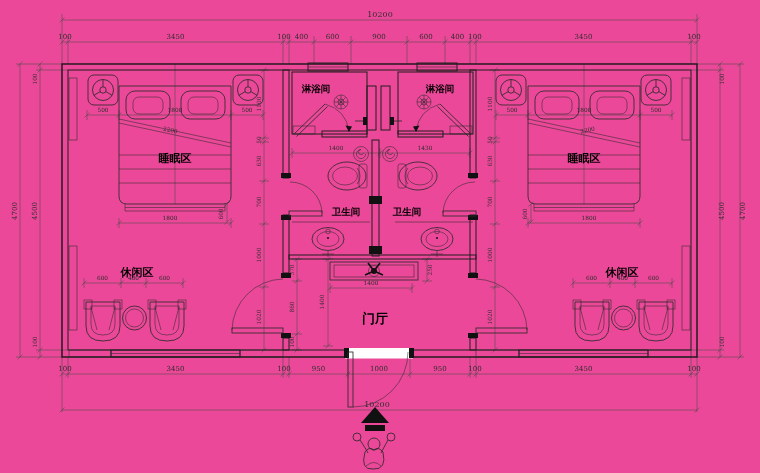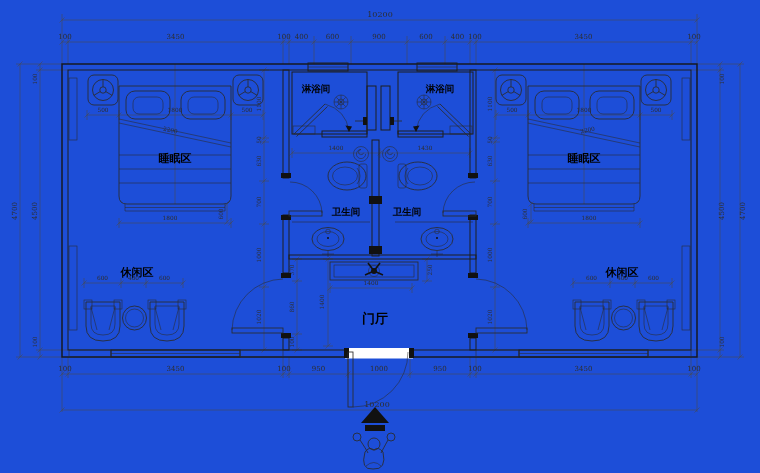--- a/index.html
+++ b/index.html
@@ -1,16 +1,16 @@
 <!DOCTYPE html>
 <html><head>
 <meta charset="utf-8">
 <style>
   html,body{margin:0;padding:0;background:#fff;}
-  .canvas{width:760px;height:473px;background:#1d4ed8;position:relative;overflow:hidden;}
+  .canvas{width:760px;height:473px;background:#ec4899;position:relative;overflow:hidden;}
   svg{display:block;}
   .w{stroke:#161616;stroke-width:1.4;fill:none;}
   .w2{stroke:#1e1e1e;stroke-width:1;fill:none;}
   .f{stroke:#2b2b2b;stroke-width:.85;fill:none;}
   .t{stroke:#2b2b2b;stroke-width:.55;fill:none;}
   .d{stroke:#4a4a4a;stroke-width:.55;fill:none;}
   .blk{fill:#111;stroke:none;}
   .wht{fill:#fff;stroke:none;}
   text{font-family:"DejaVu Serif","Liberation Serif",serif;fill:#2e2e2e;}
   .dt{font-size:7px;text-anchor:middle;}

